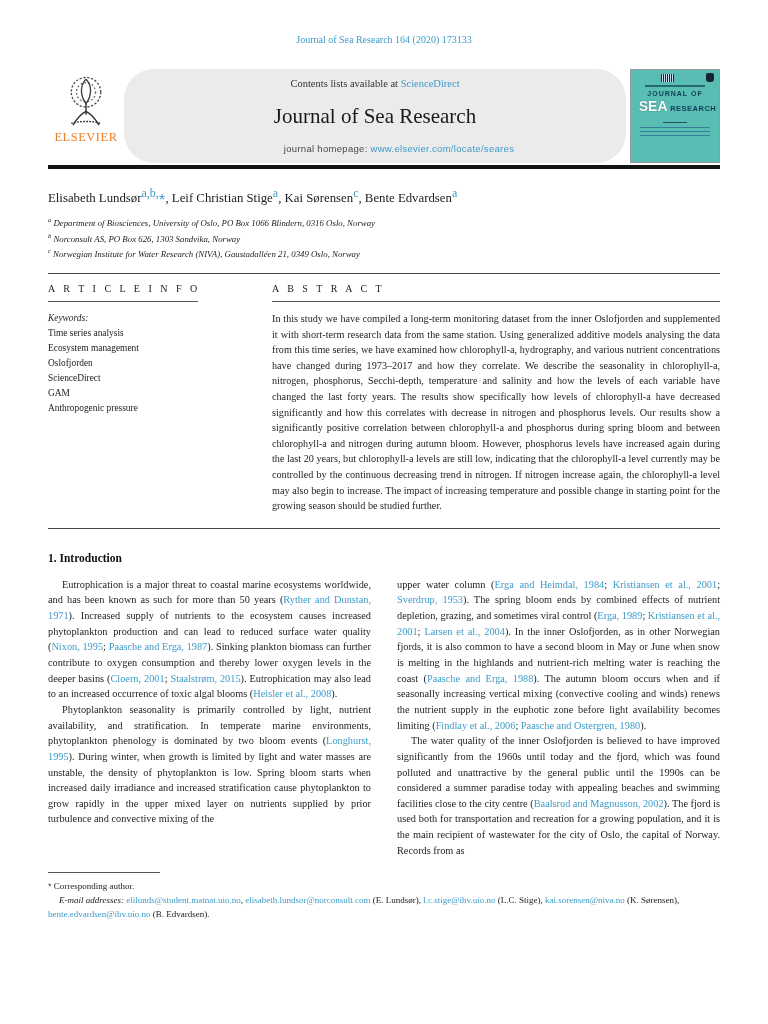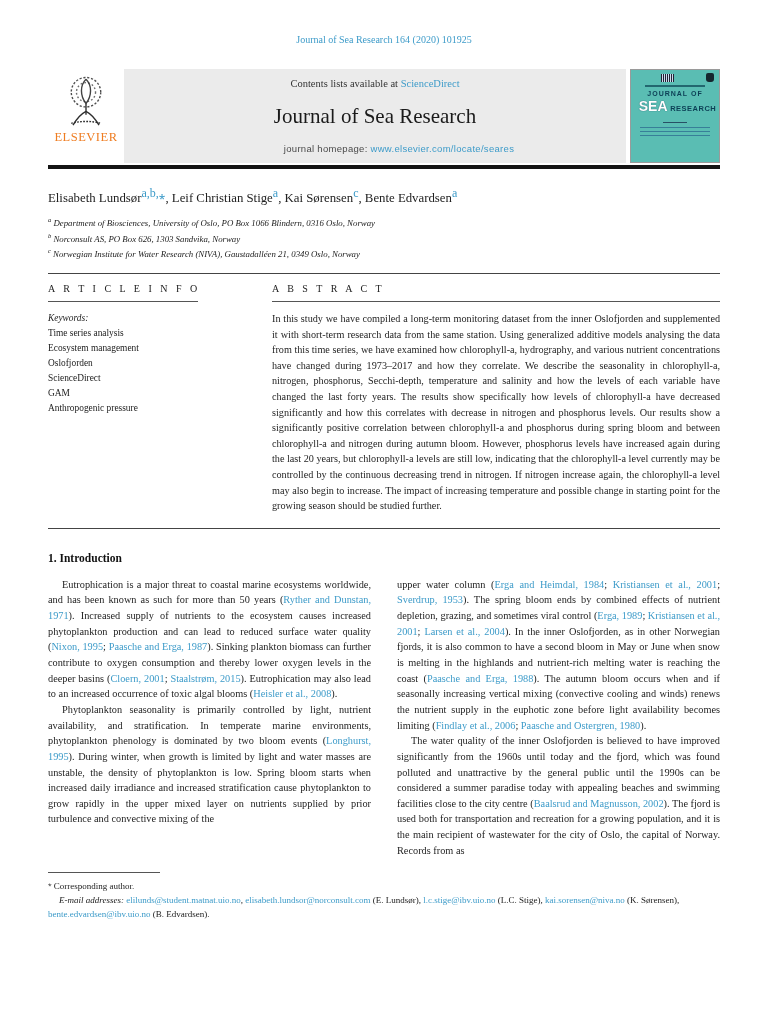--- a/index.html
+++ b/index.html
@@ -30,20 +30,21 @@
   .pub-col svg { display:block; }
   .pub-name {
     font-size:12.5px; letter-spacing:0.5px;
     color:#ef7d22; margin-top:1px;
   }
   .banner {
     flex:1; background:#ebebeb;
     display:flex; flex-direction:column;
     align-items:center; justify-content:space-between;
     padding:9px 8px 9px 8px;
+    border-radius:30px;
   }
   .contents-line { font-size:10.5px; color:#333; }
   .journal-title { font-size:21px; color:#1a1a1a; }
   .homepage-line {
     font-family:"Liberation Sans", sans-serif;
     font-size:9.5px; color:#4a4a4a; letter-spacing:0.3px;margin-left:48px;
   }
   .lnk { color:#3d9bc9; cursor:pointer; }
   .it { font-style:italic; }
   
@@ -127,21 +128,21 @@
   .foot-rule { width:112px; border:none; border-top:1px solid #555; margin-top:14px; }
   .footnote { margin-top:5px; font-size:9px; line-height:1.55; color:#222; }
   .footnote .star { vertical-align:super; font-size:6.5px; }
   .footnote .addr { text-indent:11px; }
 </style>
 </head>
 <body>
 
 <div class="page">
 
-  <div class="header-ref">Journal of Sea Research 164 (2020) 101925</div>
+  <div class="header-ref">Journal of Sea Research 164 (2020) 173133</div>
 
   <div class="masthead">
     <div class="pub-col">
       <span>
         <svg width="52" height="58" viewBox="0 0 60 66">
           <g fill="none" stroke="#2e2e2e" stroke-width="1.6">
             <circle cx="30" cy="24" r="17" stroke-dasharray="2.5 2" opacity="0.85"></circle>
             <circle cx="30" cy="24" r="11" stroke-dasharray="2 2.5" opacity="0.7"></circle>
             <path d="M30 9 C 23 16, 23 28, 30 37 C 37 28, 37 16, 30 9" opacity="0.9"></path>
             <path d="M30 37 L30 50"></path>

